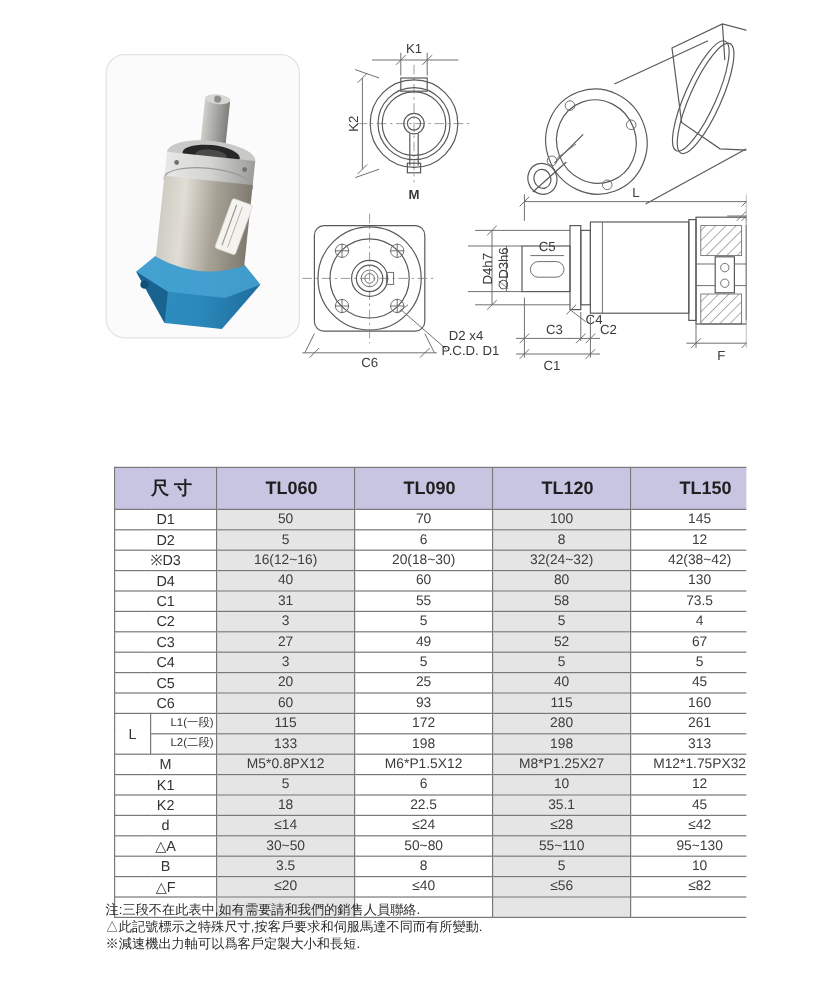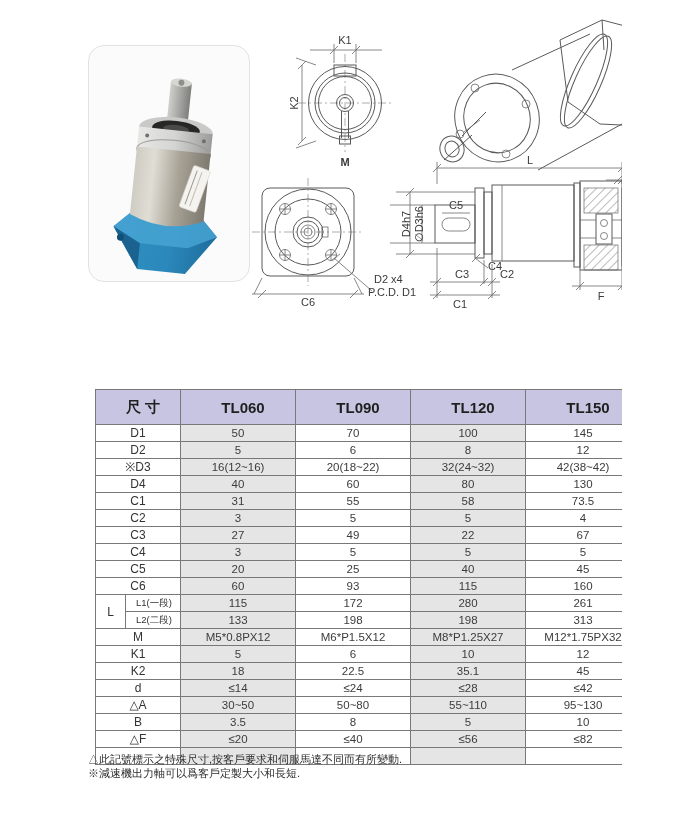--- a/index.html
+++ b/index.html
@@ -20,21 +20,21 @@
 
   
   .spec-table-wrap{position:absolute;left:95px;top:389px;}
   table.spec{border-collapse:collapse;table-layout:fixed;width:545px;}
   table.spec th,table.spec td{border:1px solid #787878;padding:0 2px;text-align:center;
       overflow:hidden;white-space:nowrap;}
   table.spec th{height:34px;background:#c7c5e1;font-size:15px;font-weight:bold;color:#1f1f1f;padding-left:12px;}
   table.spec td{height:16px;font-size:11.5px;color:#3c3c3c;background:#ffffff;line-height:16px;}
   table.spec td.hl{background:#e5e5e5;}
   table.spec td.label{font-size:12px;color:#333;}
-  table.spec td.sub{font-size:9.5px;text-align:center;padding-left:4px;}
+  table.spec td.sub{font-size:9.5px;text-align:right;padding-left:4px;}
   table.spec td.group{font-size:12px;}
 
   
   .notes{position:absolute;left:88px;top:752px;width:520px;font-size:11px;
          color:#2b2b2b;line-height:14px;}
 </style>
 </head>
 <body>
 
 <div id="page">
@@ -309,21 +309,21 @@
           <tr>
             <td class="label" colspan="2">D2</td>
             <td class="hl">5</td>
             <td class="">6</td>
             <td class="hl">8</td>
             <td class="">12</td>
           </tr>
           <tr>
             <td class="label" colspan="2">※D3</td>
             <td class="hl">16(12~16)</td>
-            <td class="">20(18~22)</td>
+            <td class="">20(18~30)</td>
             <td class="hl">32(24~32)</td>
             <td class="">42(38~42)</td>
           </tr>
           <tr>
             <td class="label" colspan="2">D4</td>
             <td class="hl">40</td>
             <td class="">60</td>
             <td class="hl">80</td>
             <td class="">130</td>
           </tr>
@@ -338,21 +338,21 @@
             <td class="label" colspan="2">C2</td>
             <td class="hl">3</td>
             <td class="">5</td>
             <td class="hl">5</td>
             <td class="">4</td>
           </tr>
           <tr>
             <td class="label" colspan="2">C3</td>
             <td class="hl">27</td>
             <td class="">49</td>
-            <td class="hl">22</td>
+            <td class="hl">52</td>
             <td class="">67</td>
           </tr>
           <tr>
             <td class="label" colspan="2">C4</td>
             <td class="hl">3</td>
             <td class="">5</td>
             <td class="hl">5</td>
             <td class="">5</td>
           </tr>
           <tr>
@@ -438,17 +438,18 @@
             <td class="hl"></td>
             <td class=""></td>
             <td class="hl"></td>
             <td class=""></td>
           </tr>
         </tbody>
     </table>
   </div>
 
   <div class="notes">
+      <div>注:三段不在此表中,如有需要請和我們的銷售人員聯絡.</div>
       <div>△此記號標示之特殊尺寸,按客戶要求和伺服馬達不同而有所變動.</div>
       <div>※減速機出力軸可以爲客戶定製大小和長短.</div>
     </div>
 
 </div>
 
 </body></html>

